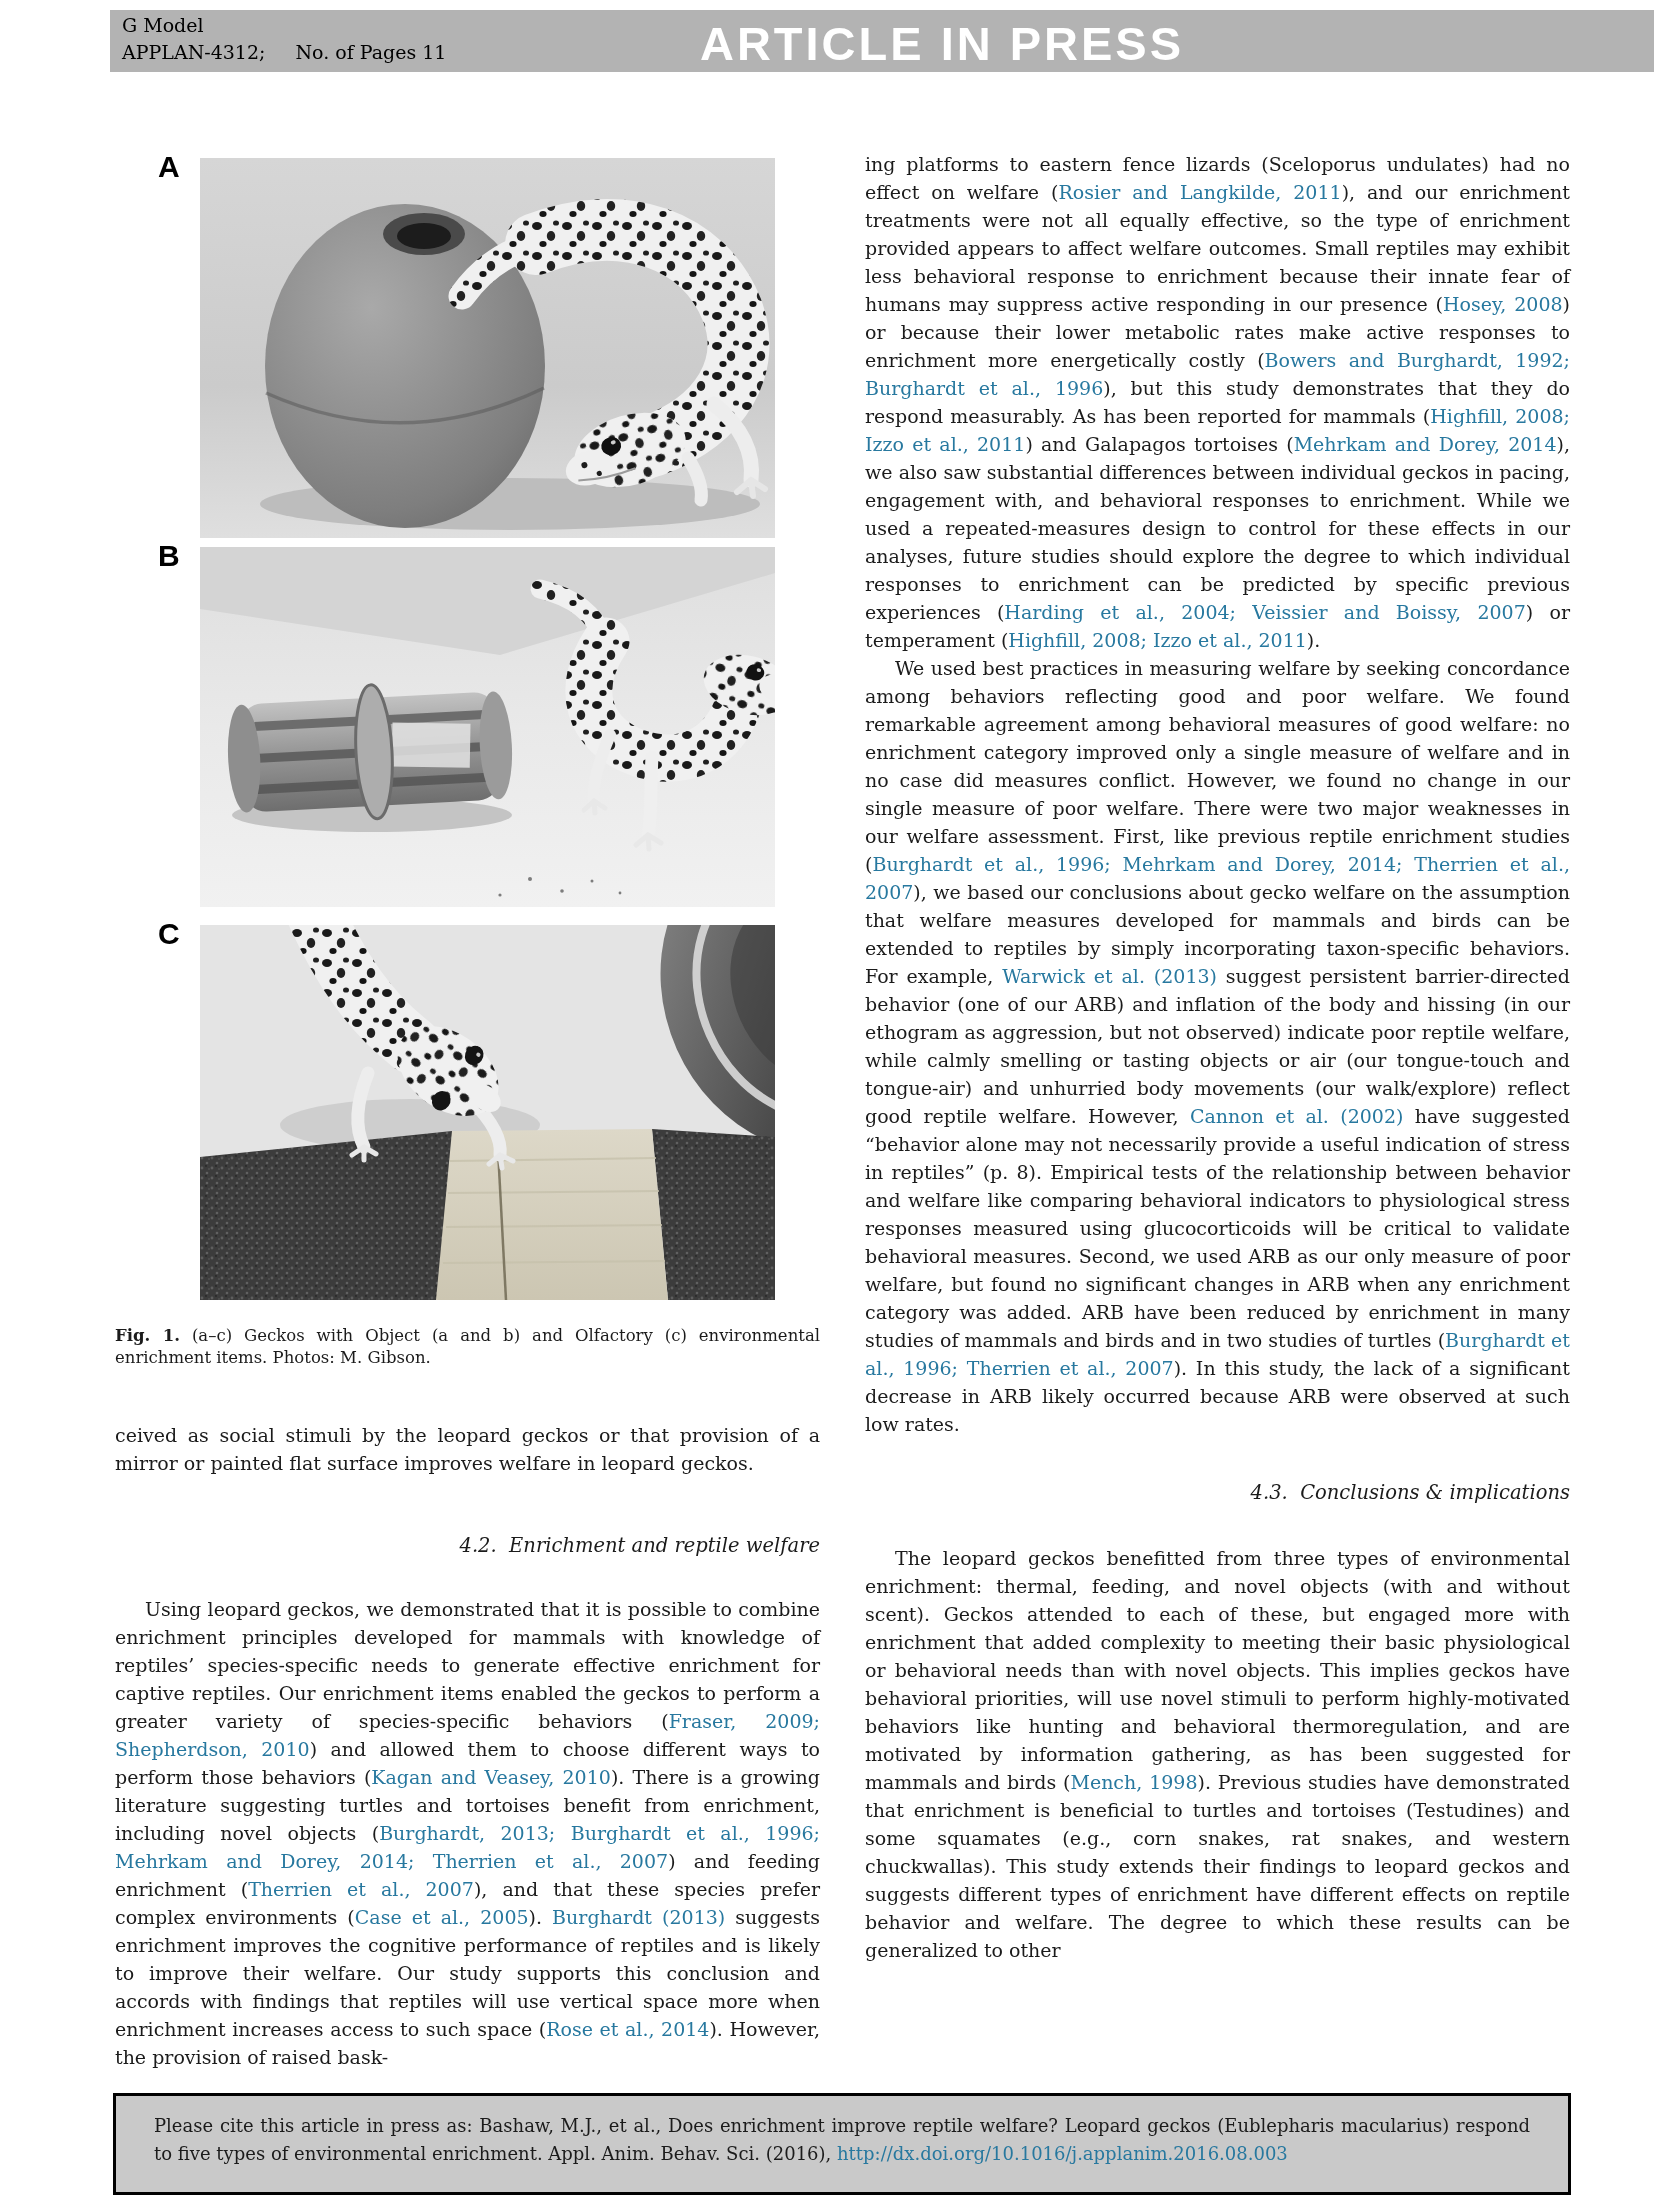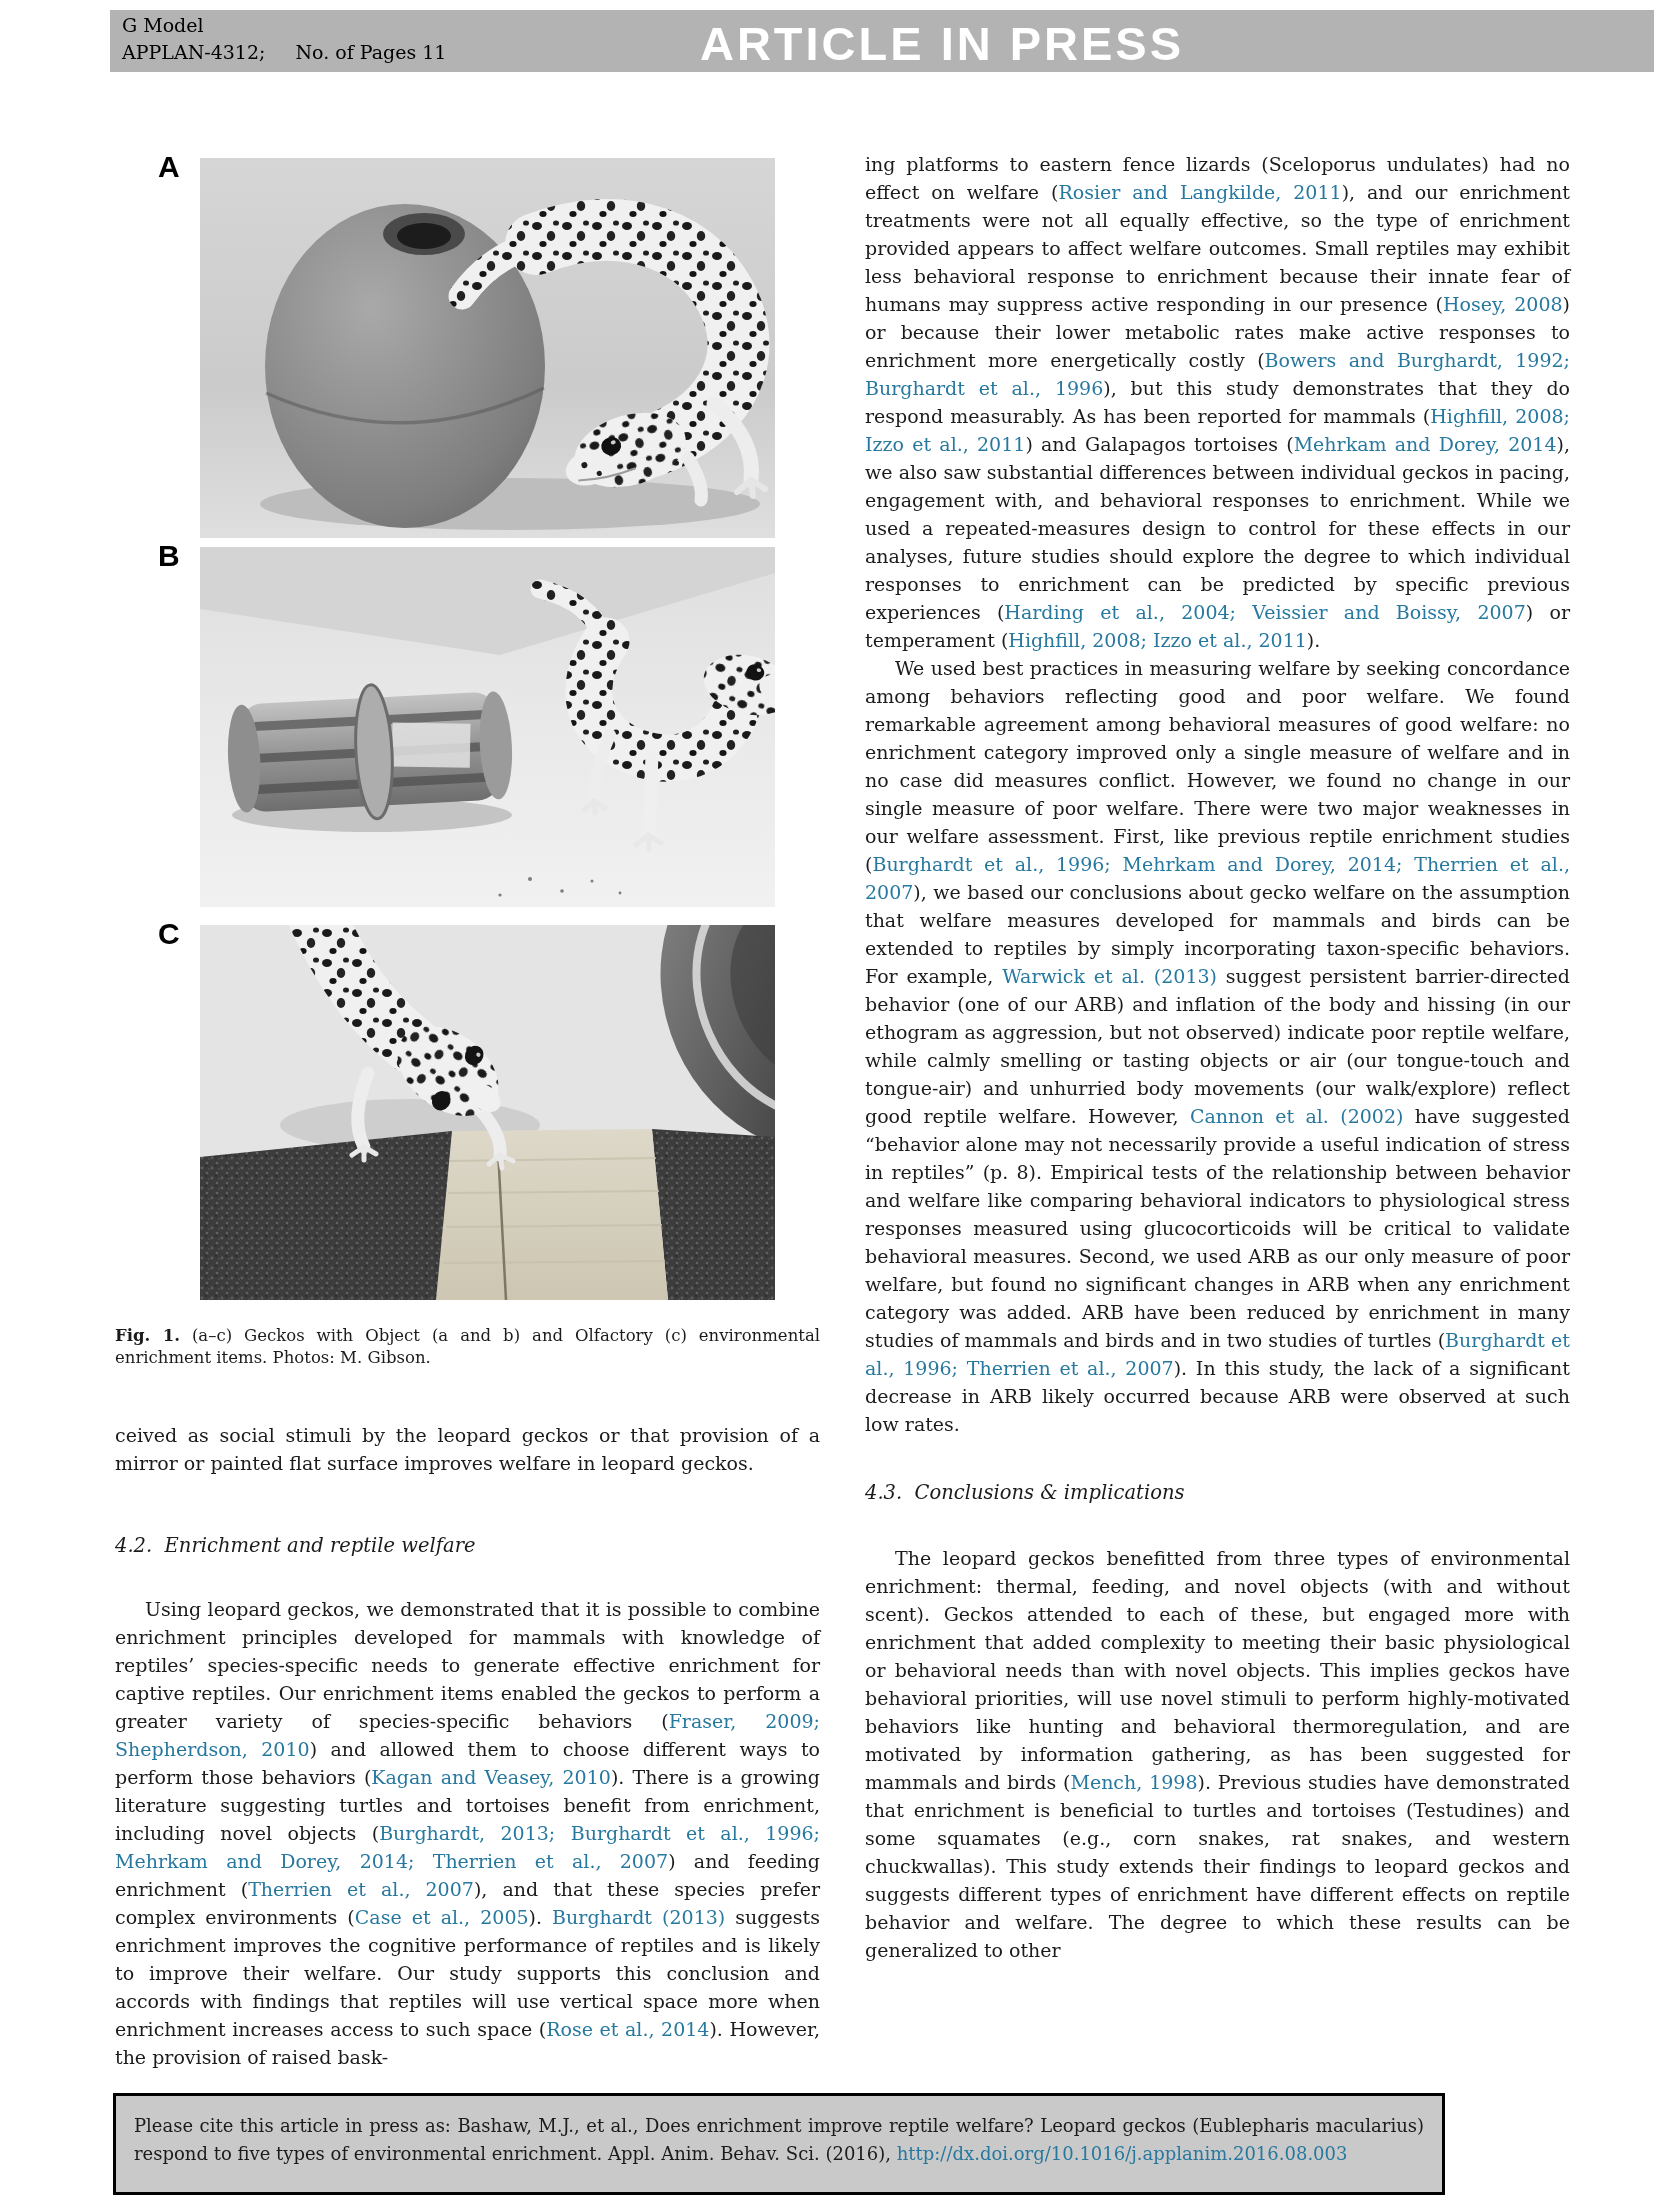--- a/index.html
+++ b/index.html
@@ -28,34 +28,34 @@
   #labA{top:150px;} #labB{top:539px;} #labC{top:917px;}
 
   
   .col{position:absolute;width:705px;text-align:justify;font-size:19px;line-height:28px;}
   .leftcol{left:115px;top:1325px;}
   .rightcol{left:865px;top:150px;}
   p{margin:0;padding:0;}
   .indent{text-indent:30px;}
   .caption{font-size:16.5px;line-height:22px;margin:0 0 52px 0;text-align:justify;}
   .section-heading{font-style:italic;font-weight:normal;font-size:19.5px;line-height:26px;
-        text-align:left;white-space:pre-wrap;}
+        text-align:right;white-space:pre-wrap;}
   .leftcol .section-heading{margin:56px 0 36px 0;}
   .rightcol .section-heading{margin:42px 0 38px 0;}
   .cont{margin-bottom:0;}
   .leftcol .cont{margin-bottom:0;}
 
   .seg-b{font-weight:bold;}
   .seg-i{}
   .seg-cite,.seg-link{color:#27789f;}
 
   
-  .cite-box{position:absolute;left:113px;top:2093px;width:1332px;height:102px;
+  .cite-box{position:absolute;left:113px;top:2093px;width:1458px;height:102px;
         background:#c9c9c9;border:3px solid #000;box-sizing:border-box;
-        padding:16px 18px;font-size:18px;line-height:28px;text-align:justify;}
+        padding:16px 38px;font-size:18px;line-height:28px;text-align:justify;}
 </style>
 </head>
 <body>
 
 <div class="page">
 
   <div class="band">
     <div class="gmodel">
       <div>G Model</div>
       <div><span>APPLAN-4312;</span><span class="jc2">No. of Pages 11</span></div>

